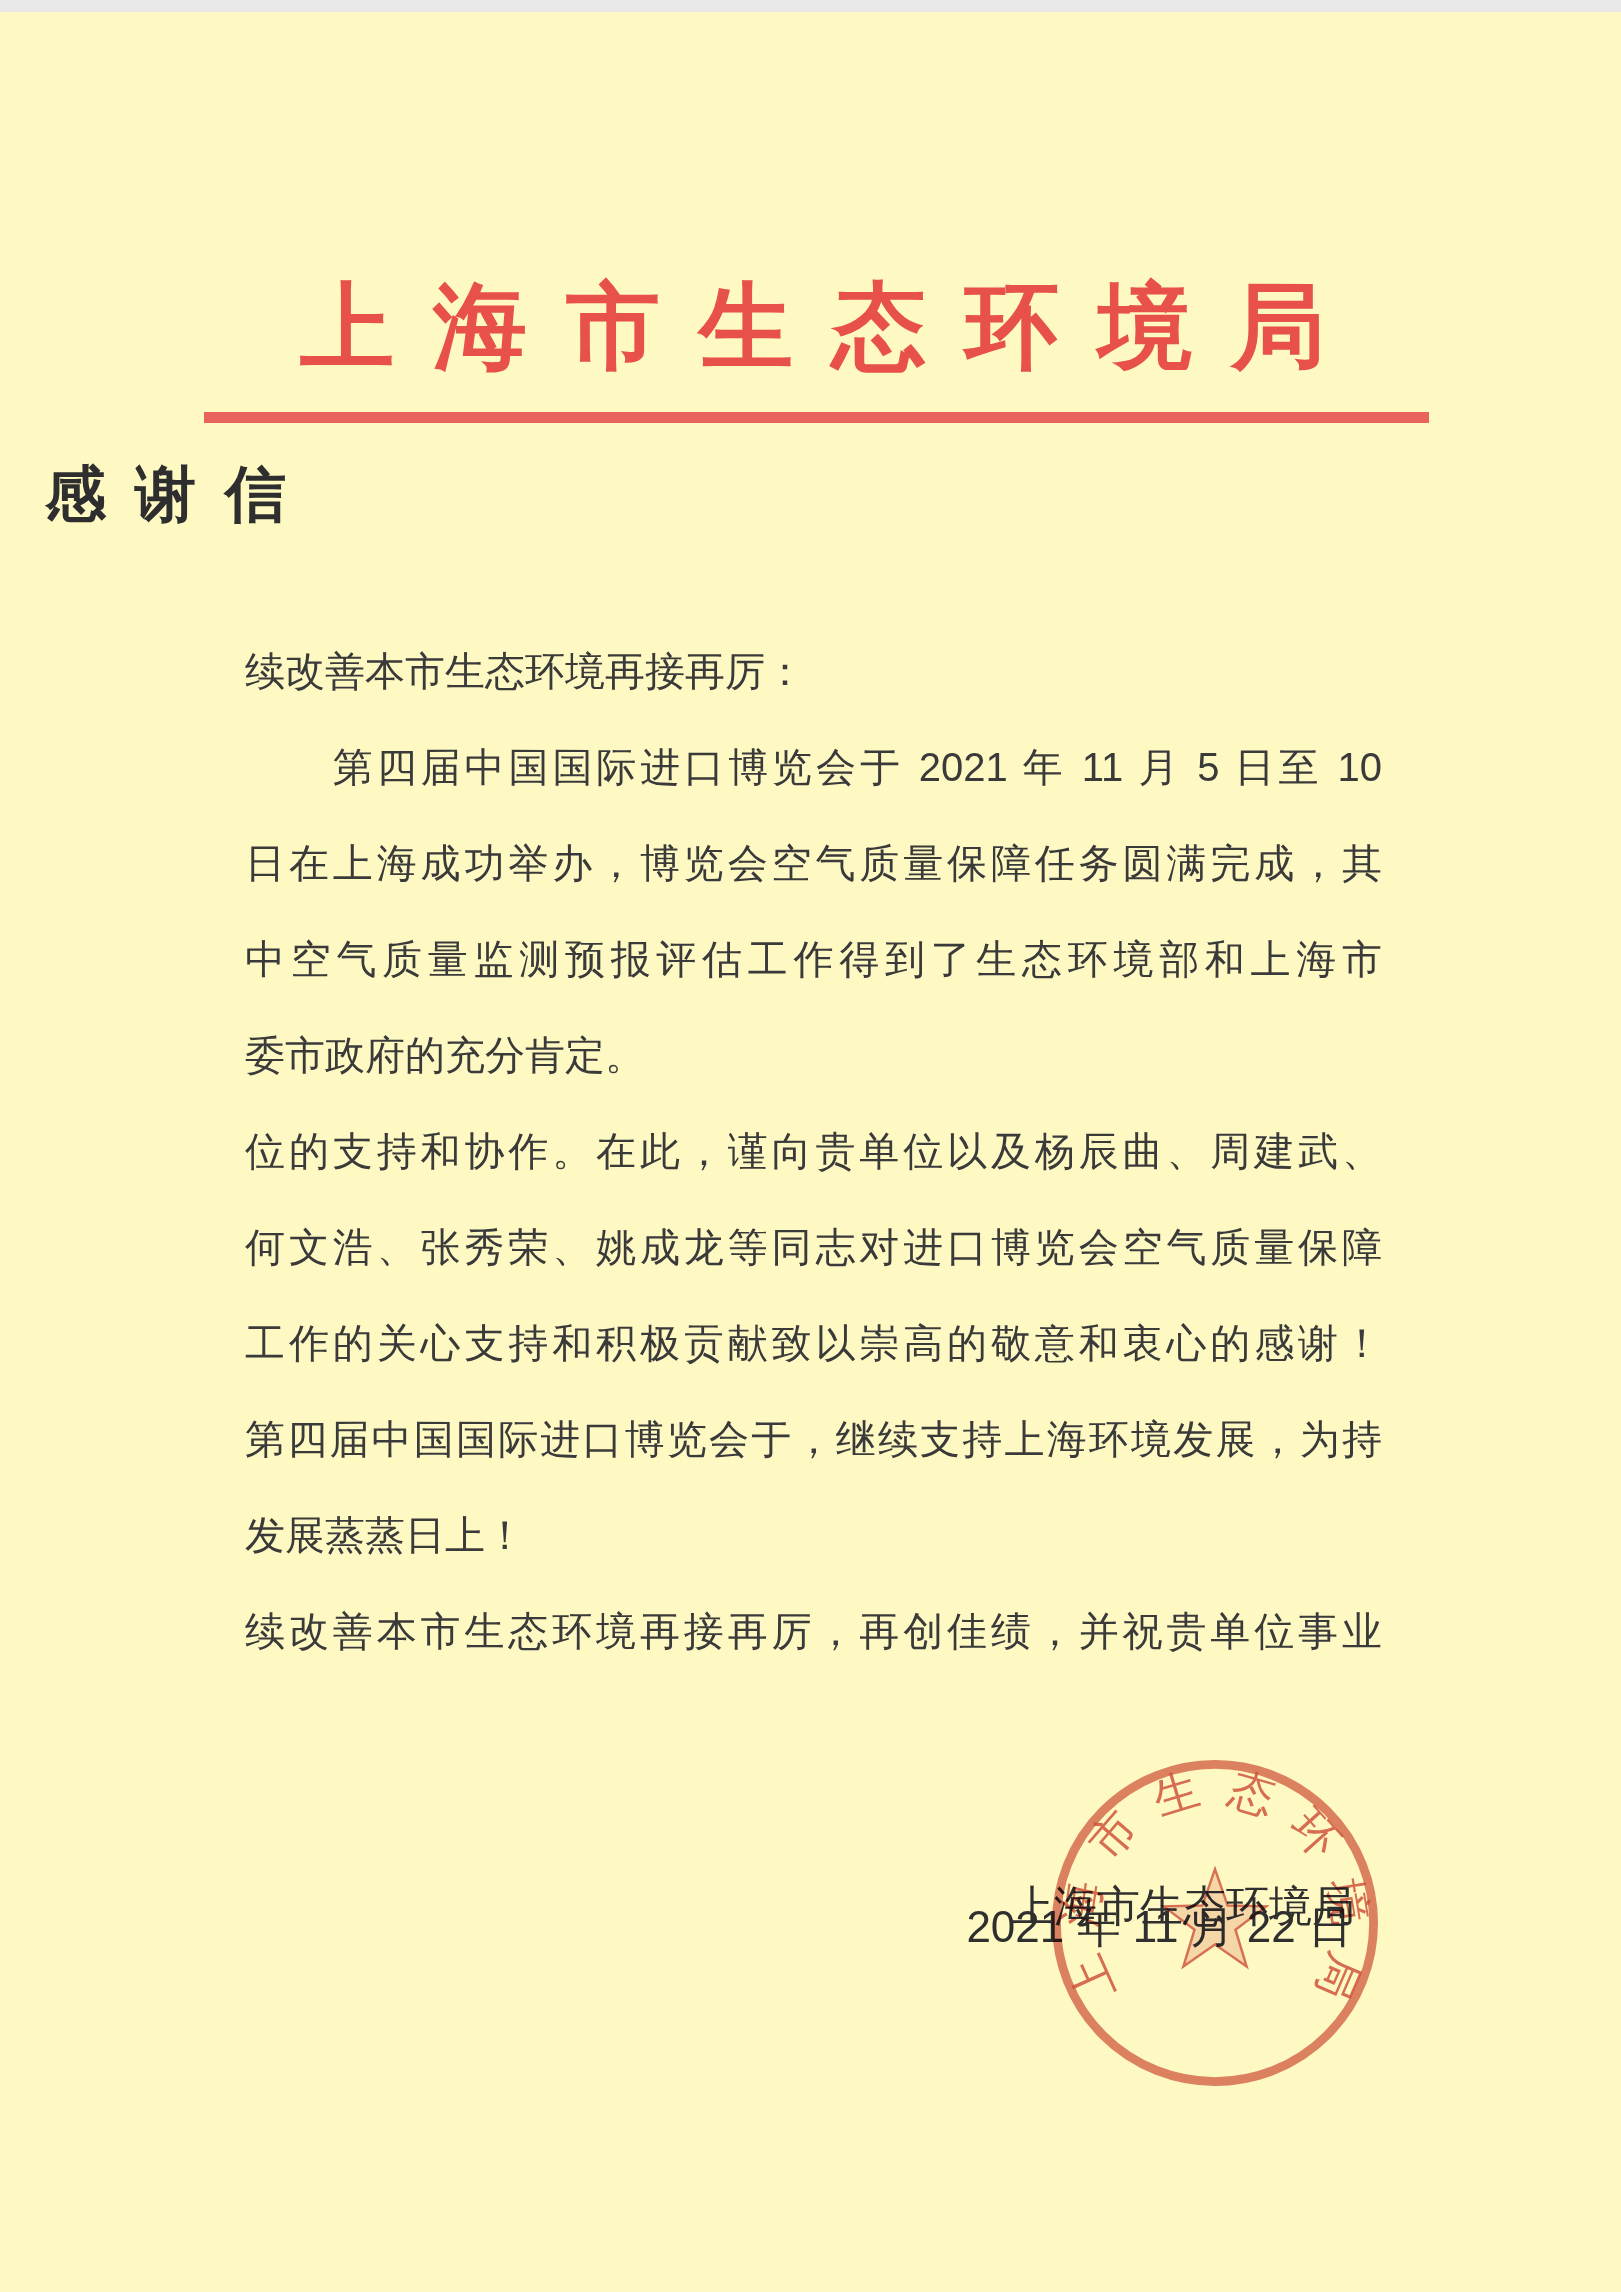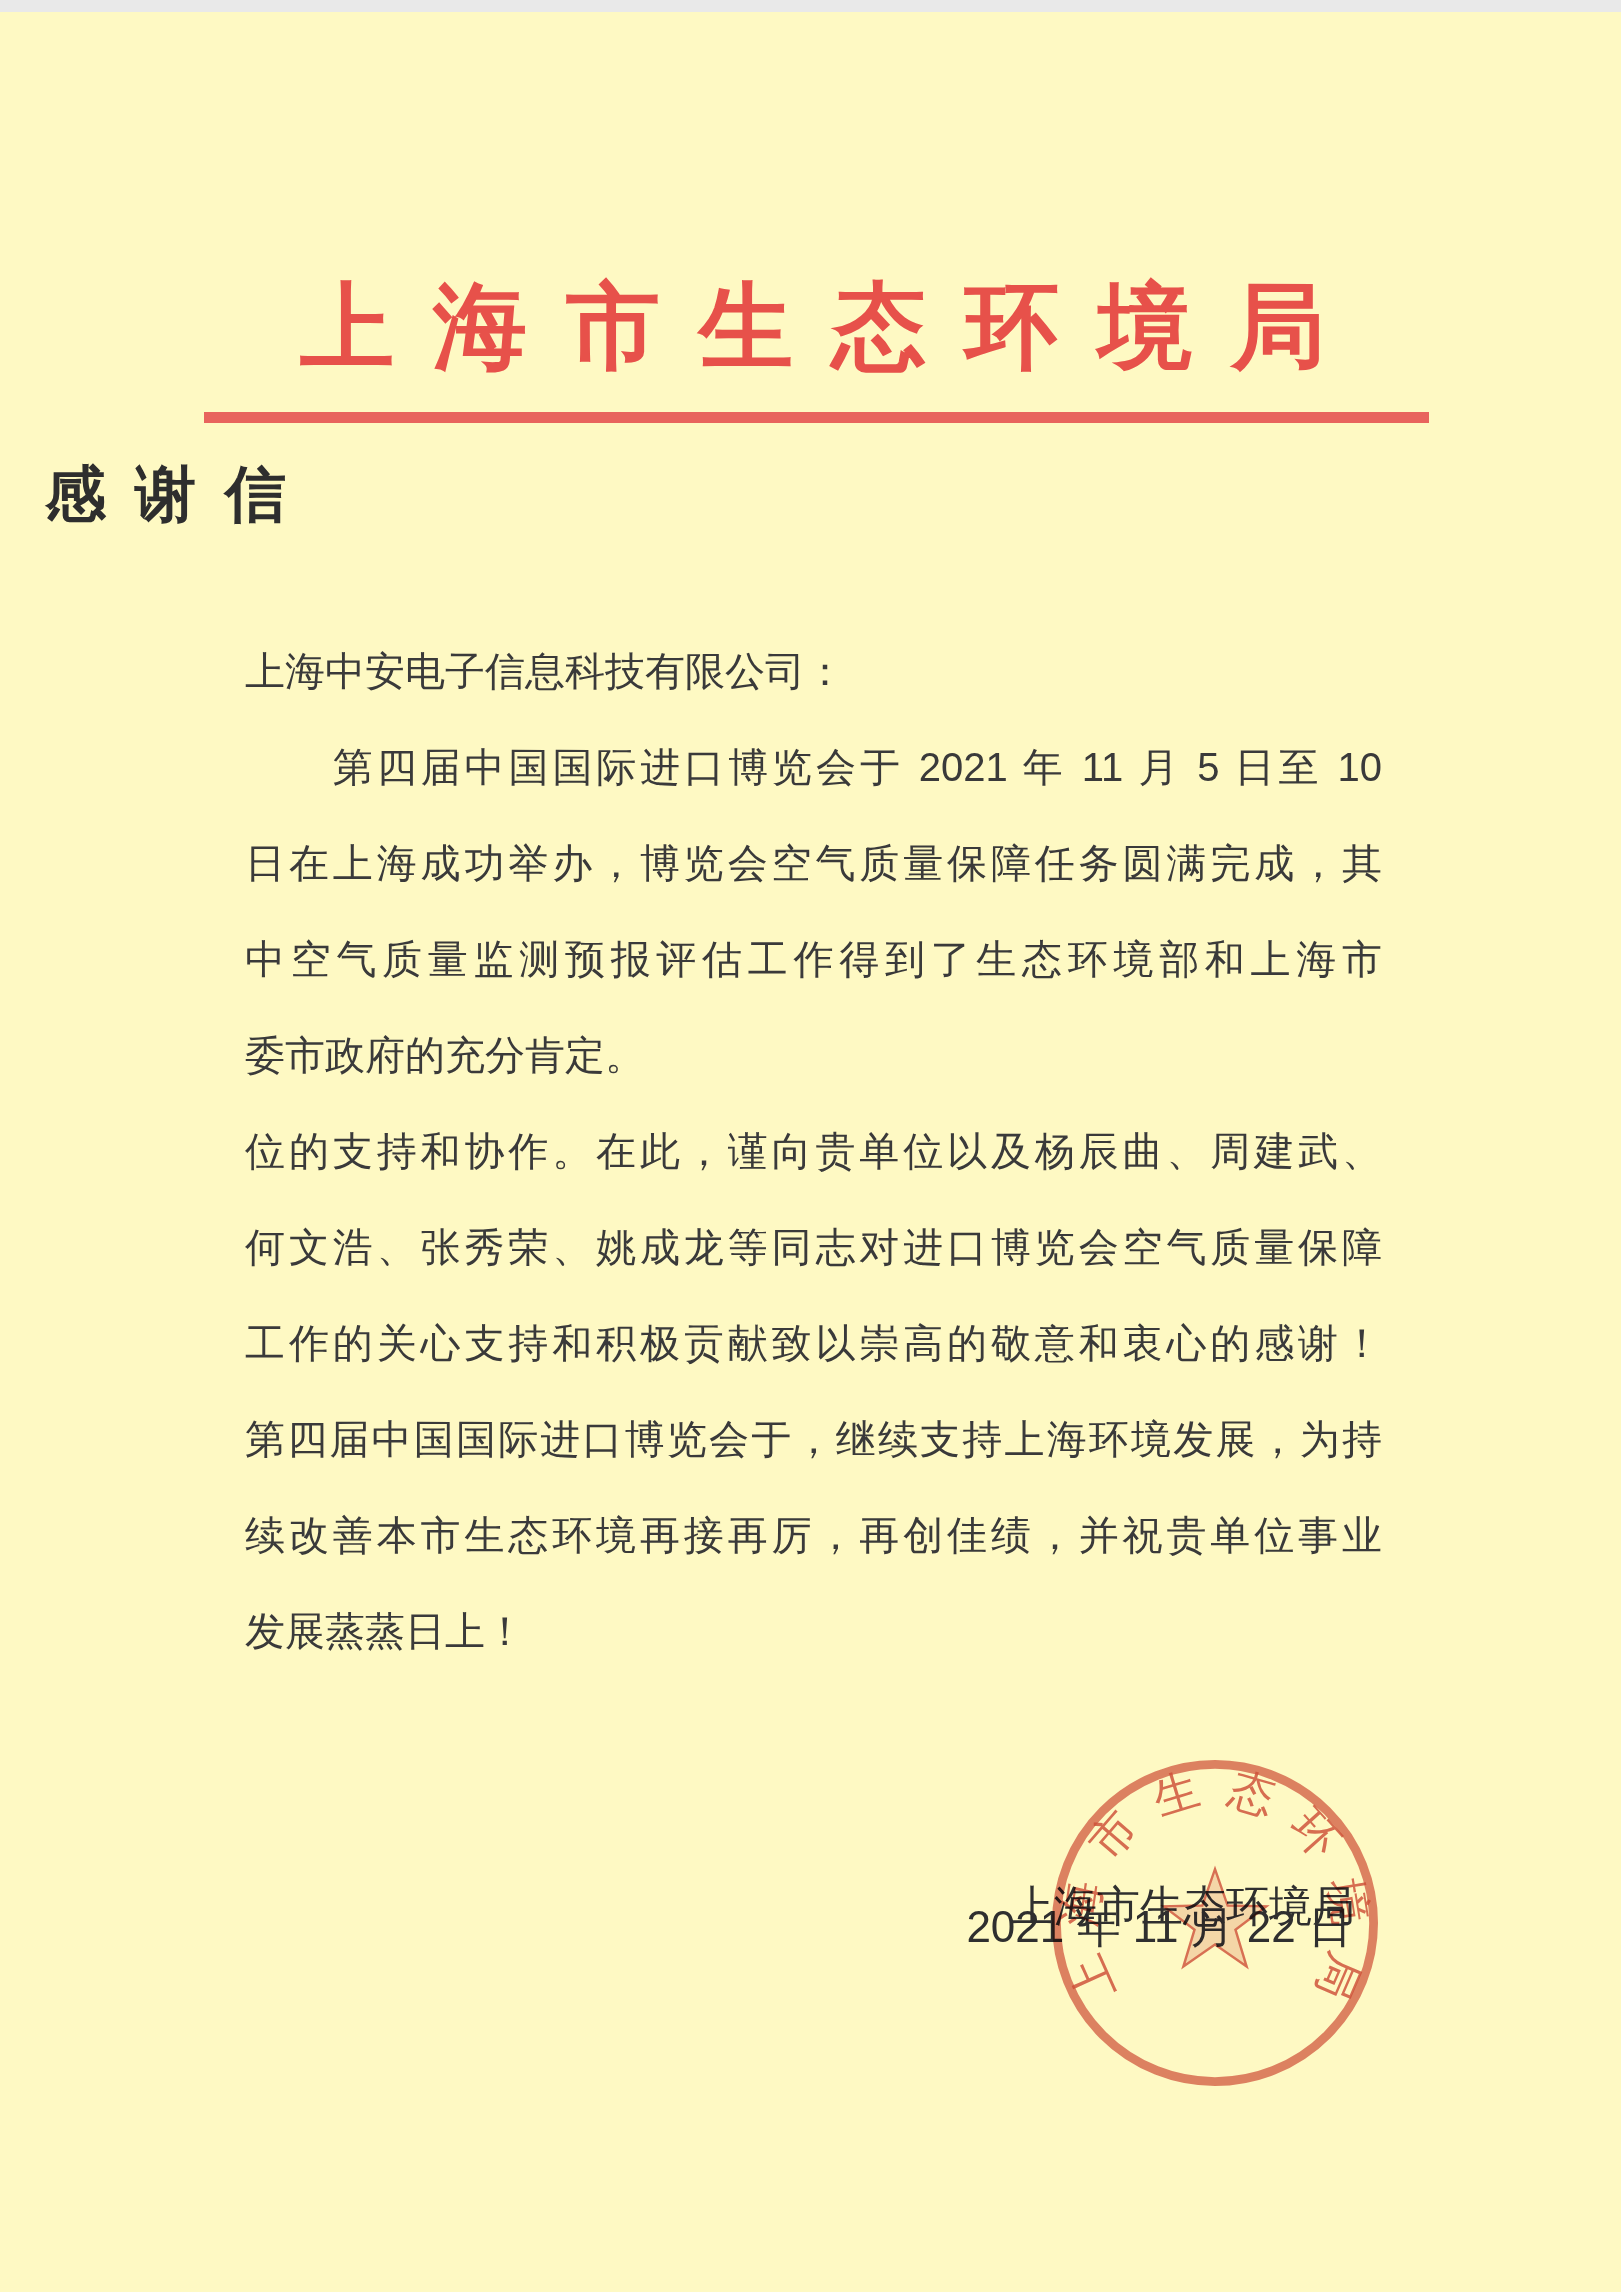--- a/index.html
+++ b/index.html
@@ -119,31 +119,31 @@
 
 <div class="page">
 
   <div class="letterhead">上海市生态环境局</div>
 
   <div class="red-rule"></div>
 
   <div class="letter-title">感谢信</div>
 
   <div class="body-block">
-    <div class="line">上海中安电子信息科技有限公司：</div>
+    <div class="line">续改善本市生态环境再接再厉：</div>
     <div class="line j">　　第四届中国国际进口博览会于 2021 年 11 月 5 日至 10</div>
     <div class="line j">日在上海成功举办，博览会空气质量保障任务圆满完成，其</div>
     <div class="line j">中空气质量监测预报评估工作得到了生态环境部和上海市</div>
     <div class="line">委市政府的充分肯定。</div>
     <div class="line j">位的支持和协作。在此，谨向贵单位以及杨辰曲、周建武、</div>
     <div class="line j">何文浩、张秀荣、姚成龙等同志对进口博览会空气质量保障</div>
     <div class="line j">工作的关心支持和积极贡献致以崇高的敬意和衷心的感谢！</div>
     <div class="line j">第四届中国国际进口博览会于，继续支持上海环境发展，为持</div>
+    <div class="line">发展蒸蒸日上！</div>
     <div class="line j">续改善本市生态环境再接再厉，再创佳绩，并祝贵单位事业</div>
-    <div class="line">发展蒸蒸日上！</div>
   </div>
 
   <div class="signature">上海市生态环境局</div>
 
   <div class="sig-date">2021 年 11 月 22 日</div>
 
   <svg class="stamp" width="372" height="372" viewBox="0 0 380 380">
     <circle cx="190" cy="190" r="162" fill="none" stroke="#d0544b" stroke-width="9" opacity="0.72"></circle>
     <path id="sealArc" d="M 90.1 260 A 122 122 0 1 1 289.9 260" fill="none"></path>
     <text font-size="46" fill="#cf5148" opacity="0.82">

